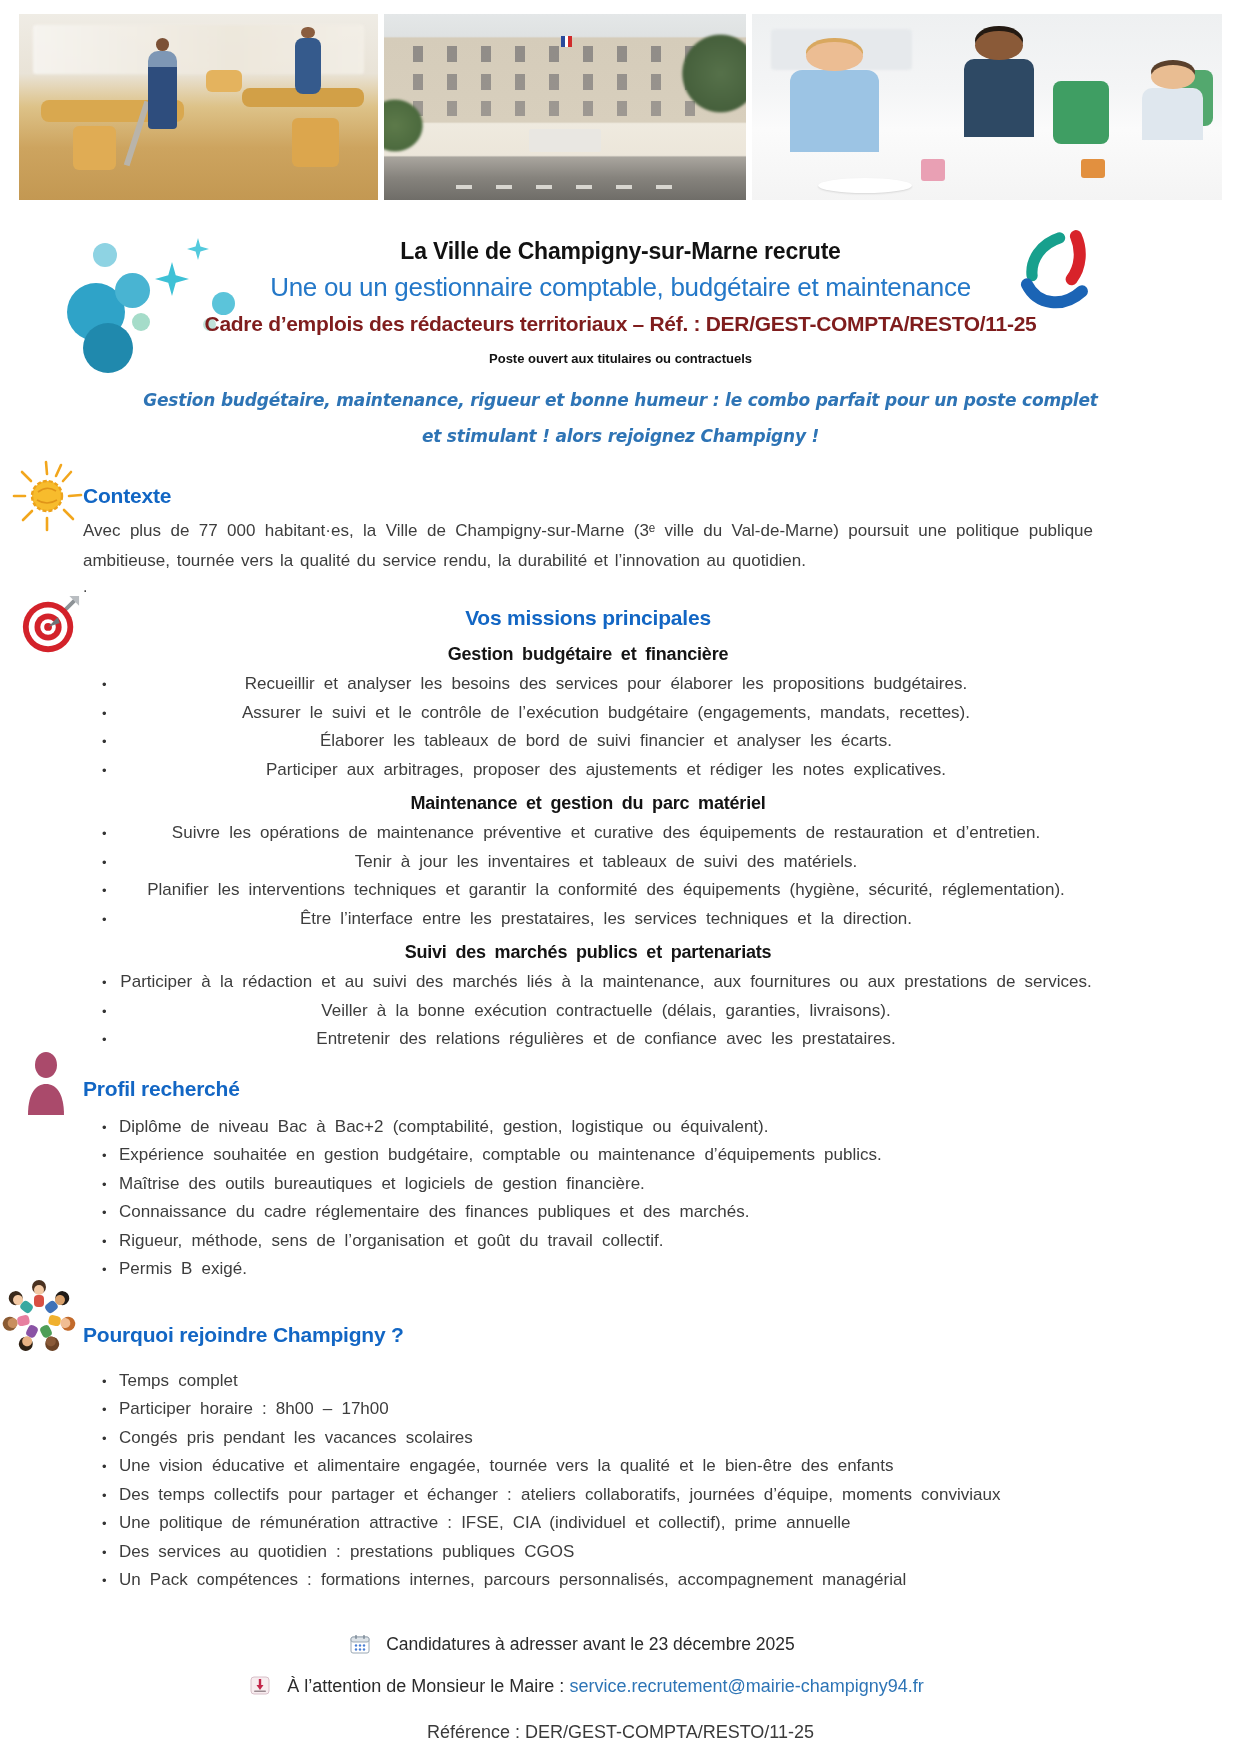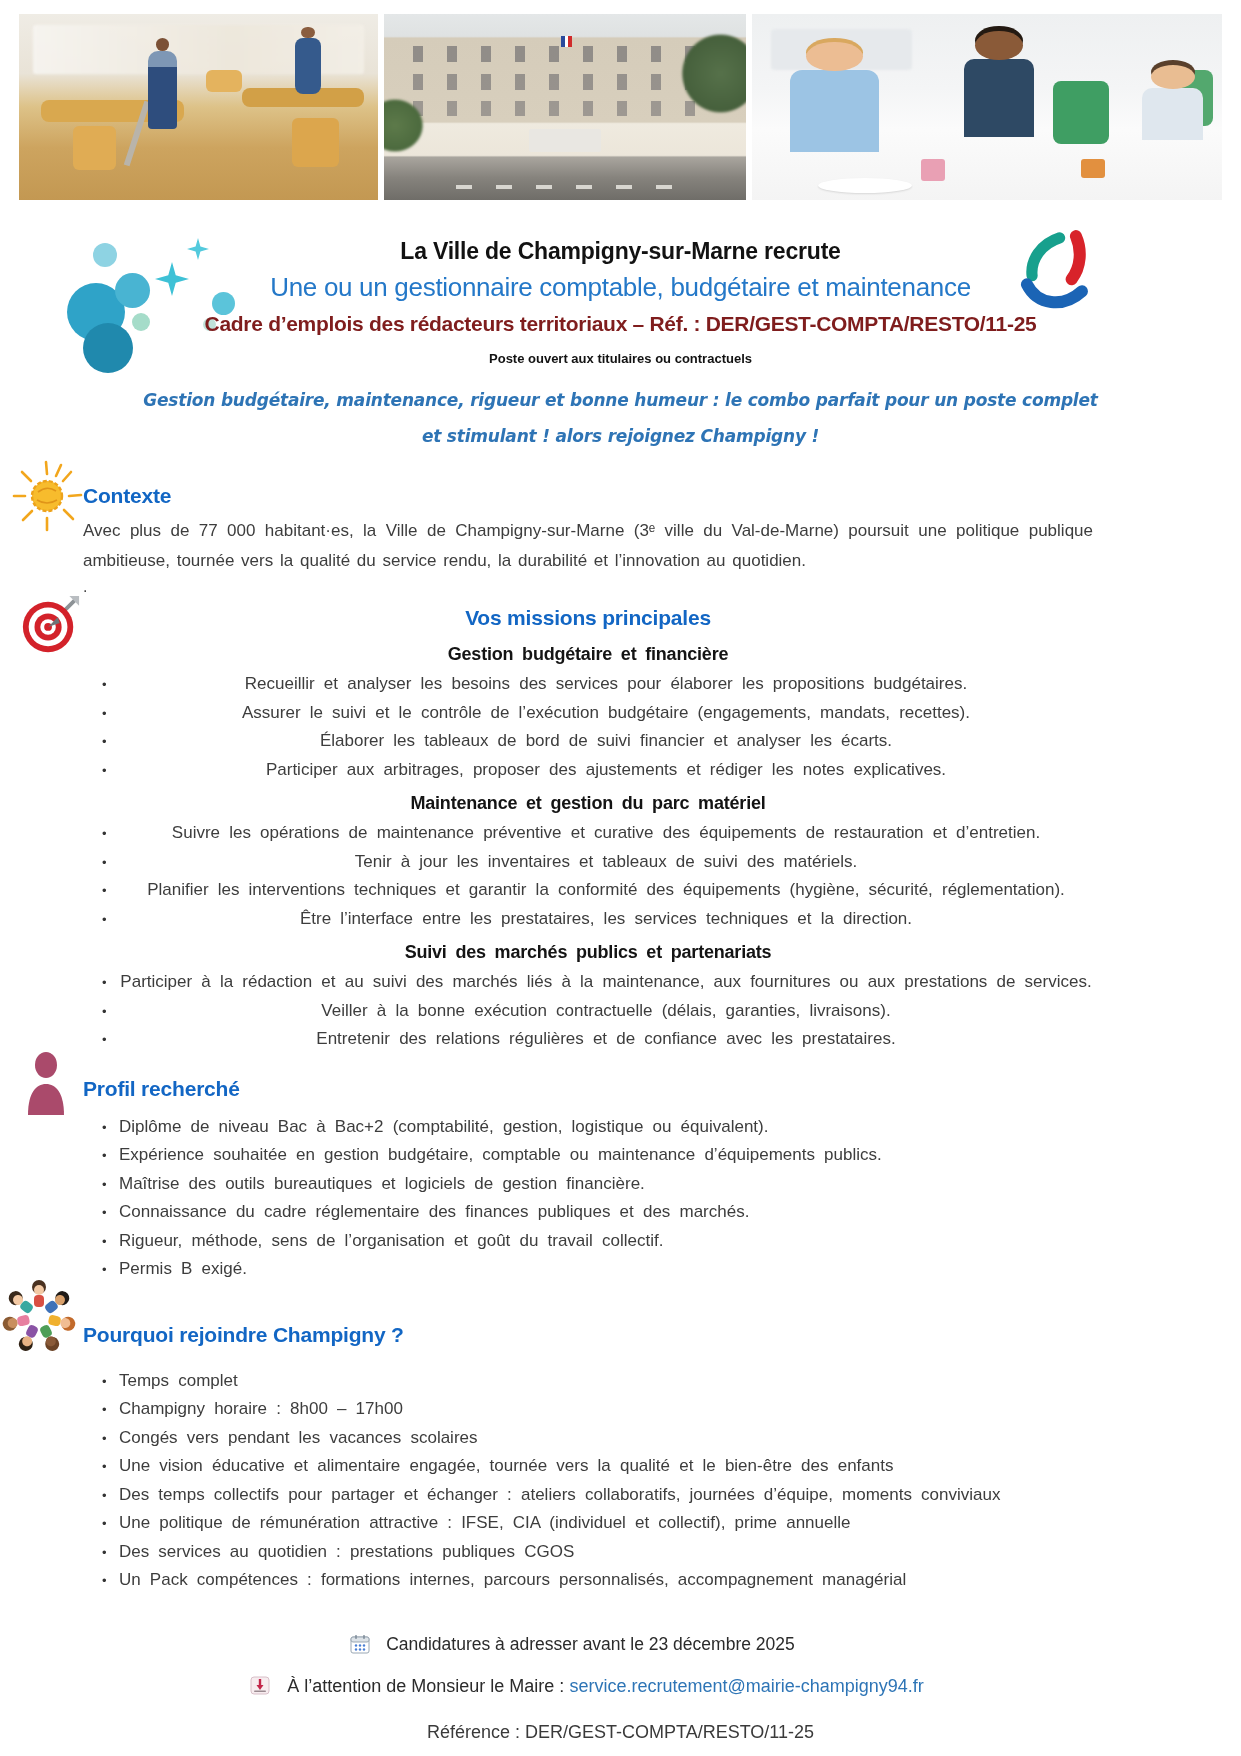--- a/index.html
+++ b/index.html
@@ -306,22 +306,22 @@
                   <circle cx="42" cy="19" r="5" fill="#f3c9a4"></circle>
                   <rect x="37" y="24" width="10" height="12" rx="4" fill="#39a8a0"></rect>
                 </g>
             </g>
           </svg>
         </span>
         <span>Pourquoi rejoindre Champigny ?</span>
       </h2>
       <ul class="blist">
         <li>Temps complet</li>
-        <li>Champigny horaire : 8h00 – 17h00</li>
-        <li>Congés vers pendant les vacances scolaires</li>
+        <li>Participer horaire : 8h00 – 17h00</li>
+        <li>Congés pris pendant les vacances scolaires</li>
         <li>Une vision éducative et alimentaire engagée, tournée vers la qualité et le bien-être des enfants</li>
         <li>Des temps collectifs pour partager et échanger : ateliers collaboratifs, journées d’équipe, moments conviviaux</li>
         <li>Une politique de rémunération attractive : IFSE, CIA (individuel et collectif), prime annuelle</li>
         <li>Des services au quotidien : prestations publiques CGOS</li>
         <li>Un Pack compétences : formations internes, parcours personnalisés, accompagnement managérial</li>
       </ul>
     </section>
   </div>
 
   <footer class="footer">

